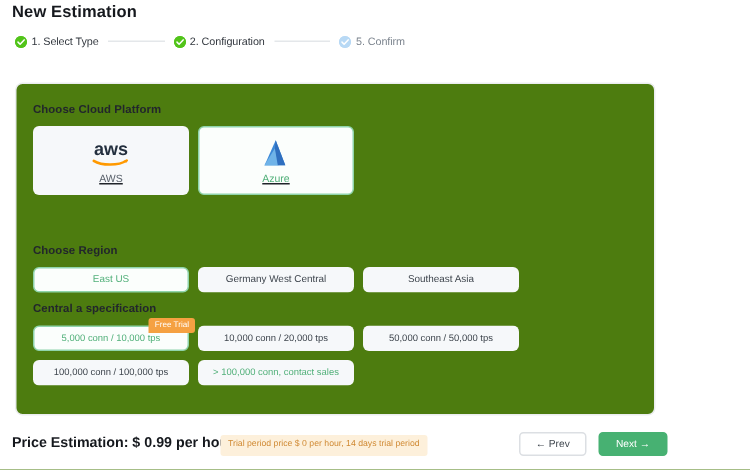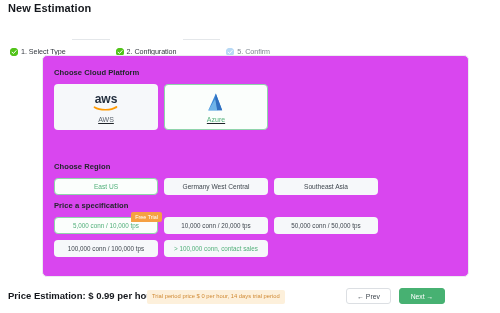--- a/index.html
+++ b/index.html
@@ -33,21 +33,20 @@
     left: 10px;
     top: 23px;
     width: 260px;
     display: flex;
     align-items: center;
   }
   .step {
     display: flex;
     align-items: center;
     white-space: nowrap;
-    margin-top: 24px;
   }
   .step-icon {
     width: 8px;
     height: 8px;
     border-radius: 50%;
     margin-right: 3px;
     flex: 0 0 auto;
     display: block;
   }
   .step-icon.done { background: #52c41a; }
@@ -68,24 +67,23 @@
   }
 
   
   .card {
     position: absolute;
     left: 10px;
     top: 55px;
     width: 427px;
     height: 222px;
     box-sizing: border-box;
-    background: #d946ef;
+    background: #4d7c0f;
     border: 1px solid #ebedef;
     border-radius: 5px;
-    margin-left: 32px;
   }
 
   .section-title {
     font-size: 7.6px;
     font-weight: bold;
     color: #22262c;
     letter-spacing: .05px;
   }
 
   
@@ -332,21 +330,21 @@
   <div class="region-section">
     <div class="section-title">Choose Region</div>
     <div class="pill-row">
       <div class="pill selected">East US</div>
       <div class="pill">Germany West Central</div>
       <div class="pill">Southeast Asia</div>
     </div>
   </div>
 
   <div class="spec-section">
-    <div class="section-title">Price a specification</div>
+    <div class="section-title">Central a specification</div>
 
     <div class="spec-row">
       <div class="spec selected">
         <span>5,000 conn / 10,000 tps</span>
         <span class="trial-badge">Free Trial</span>
       </div>
       <div class="spec">10,000 conn / 20,000 tps</div>
       <div class="spec">50,000 conn / 50,000 tps</div>
     </div>
 

